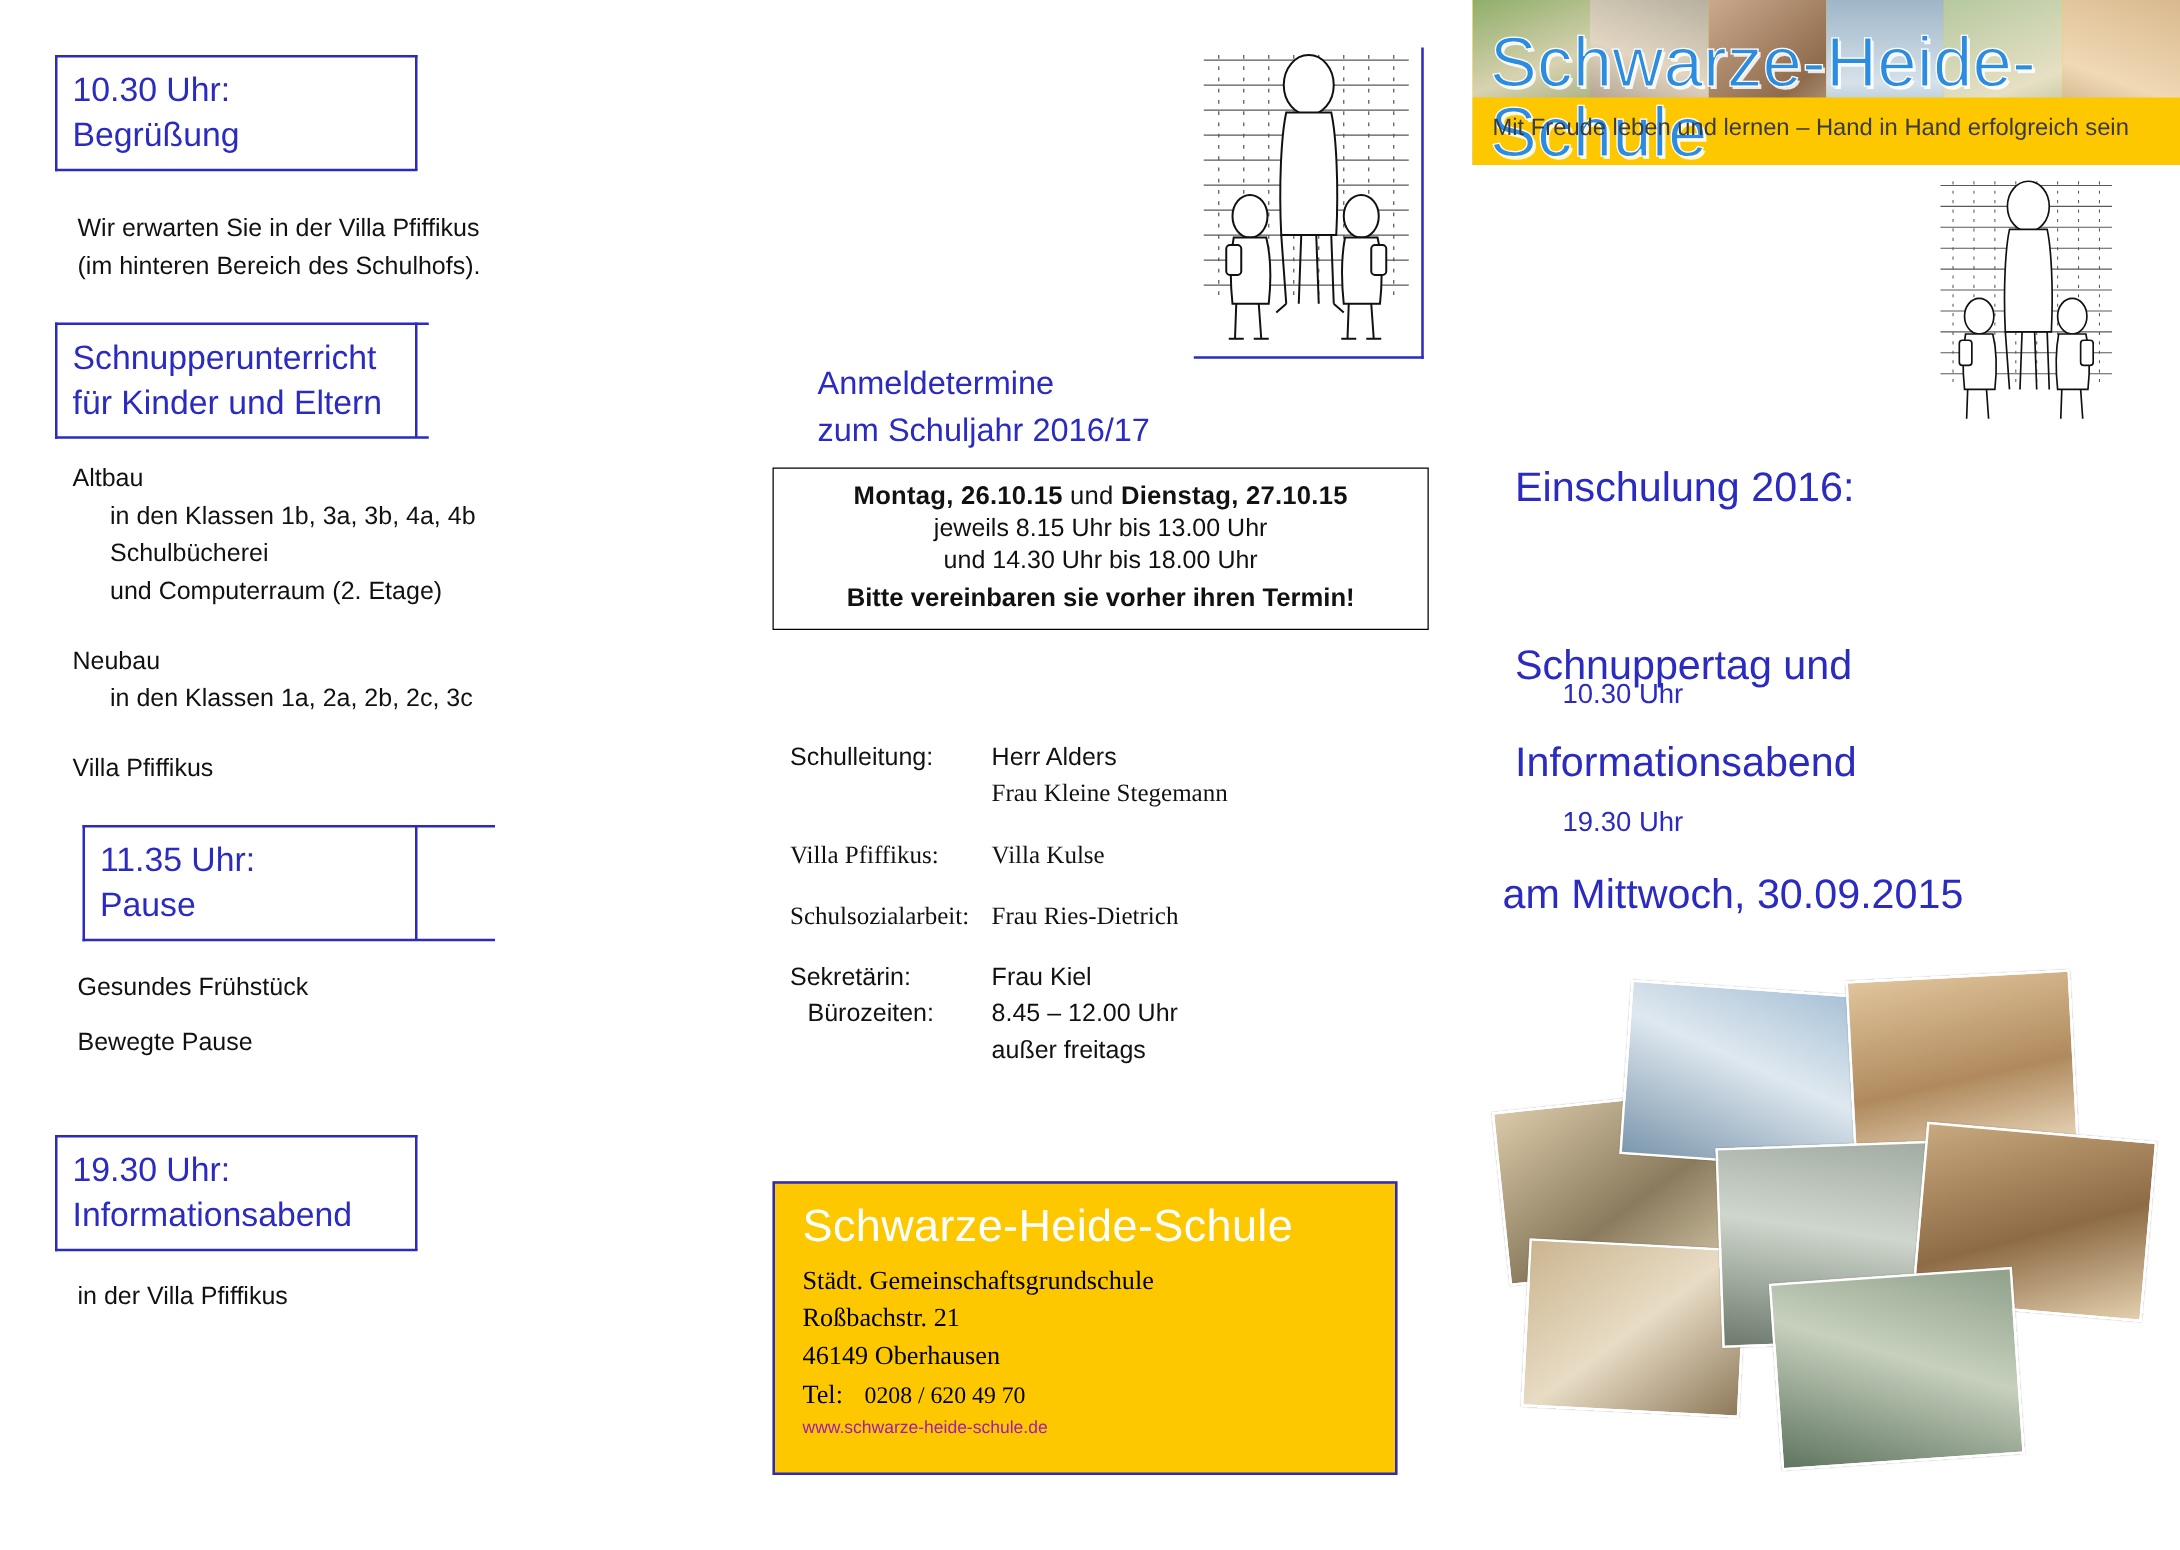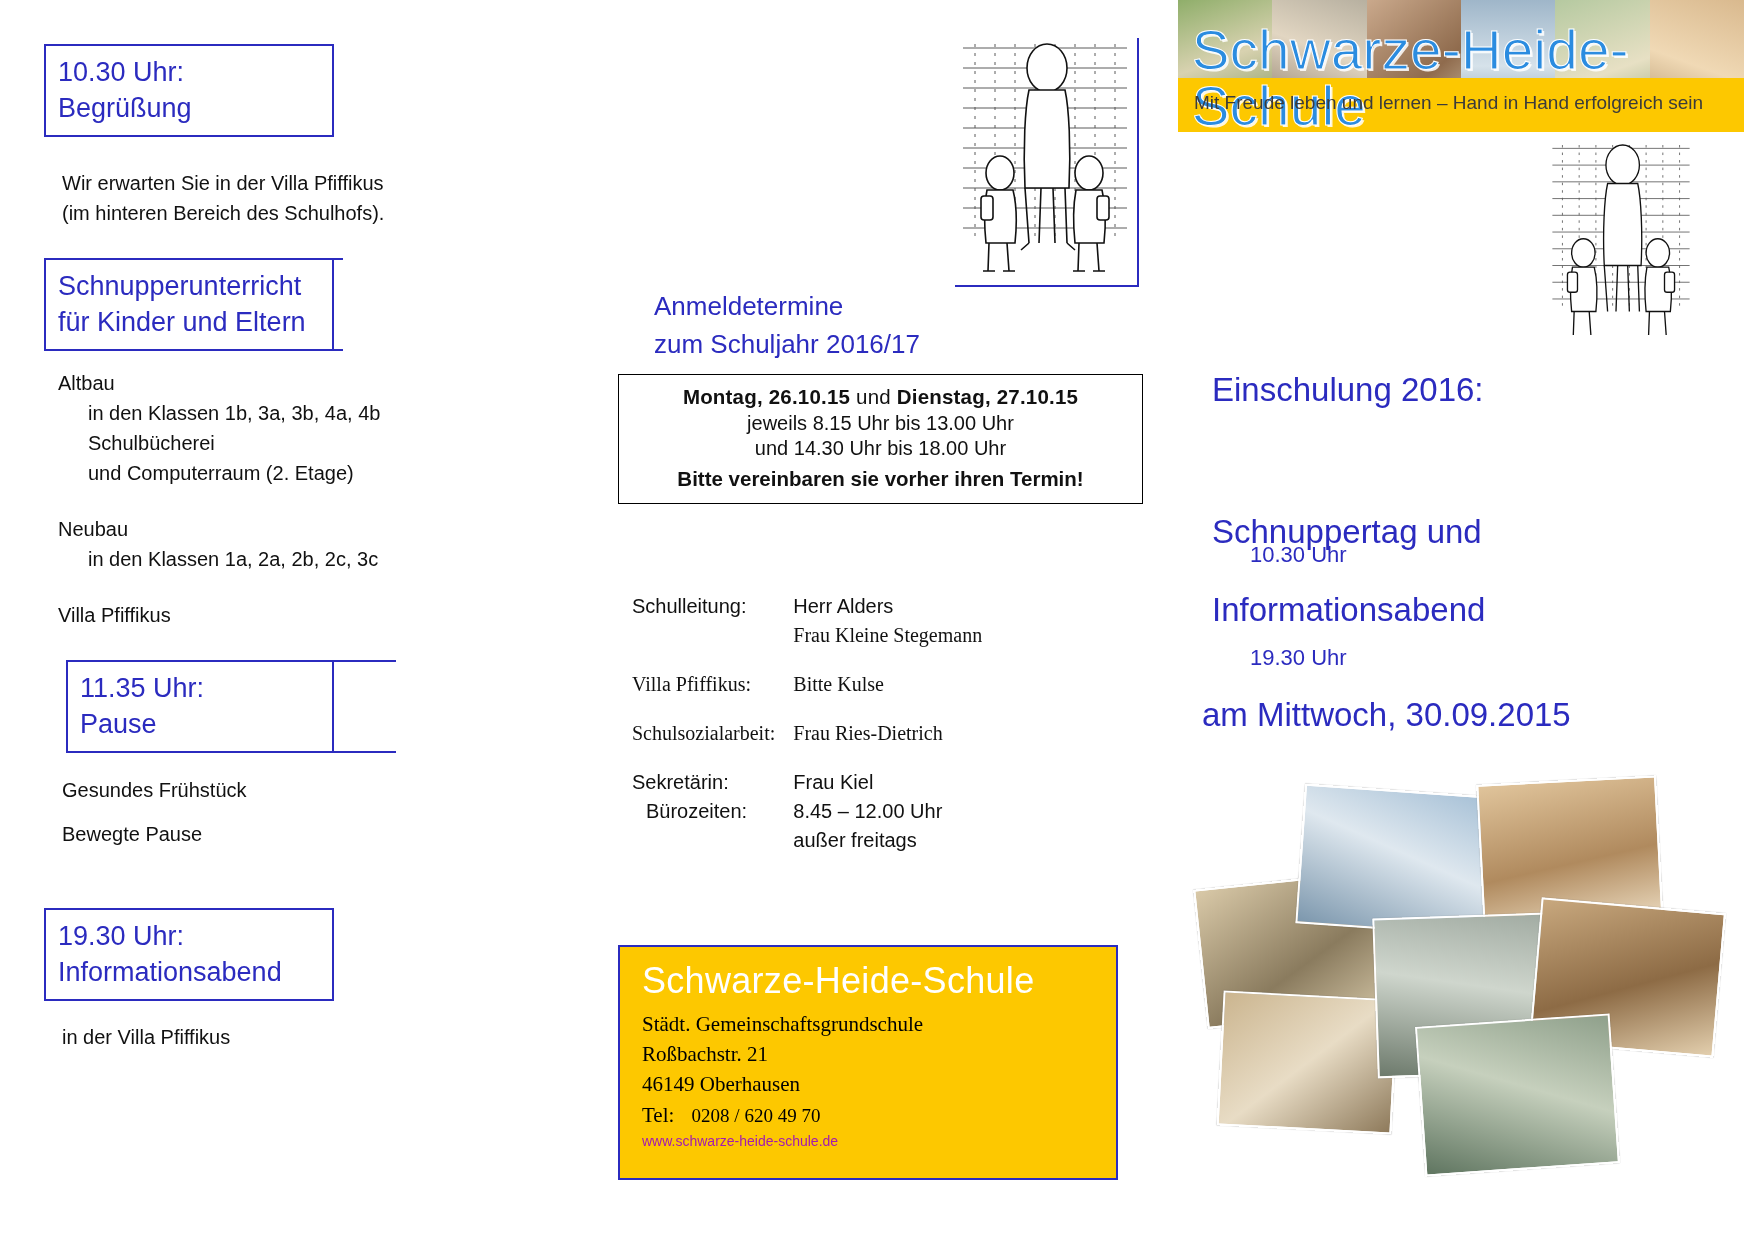--- a/index.html
+++ b/index.html
@@ -225,21 +225,21 @@
         <tr>
       <td class="k">Schulleitung:</td>
       <td class="v">Herr Alders</td>
     </tr>
     <tr class="gap">
       <td class="k"></td>
       <td class="v">Frau Kleine Stegemann</td>
     </tr>
     <tr class="gap">
       <td class="k">Villa Pfiffikus:</td>
-      <td class="v">Bitte Kulse</td>
+      <td class="v">Villa Kulse</td>
     </tr>
     <tr class="gap">
       <td class="k">Schulsozialarbeit:</td>
       <td class="v">Frau Ries-Dietrich</td>
     </tr>
     <tr>
       <td class="k">Sekretärin:</td>
       <td class="v">Frau Kiel</td>
     </tr>
     <tr>

